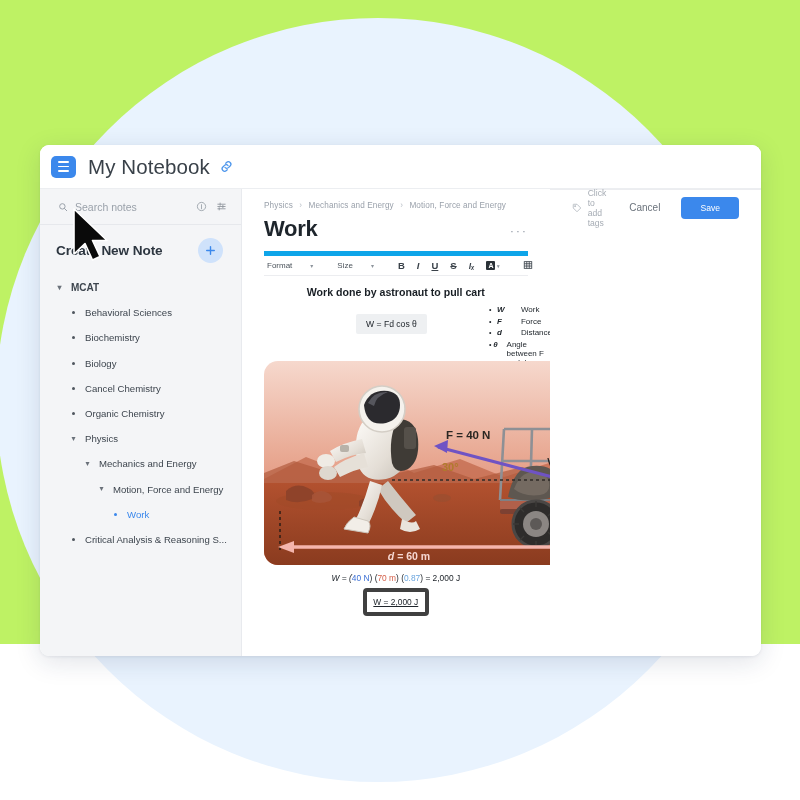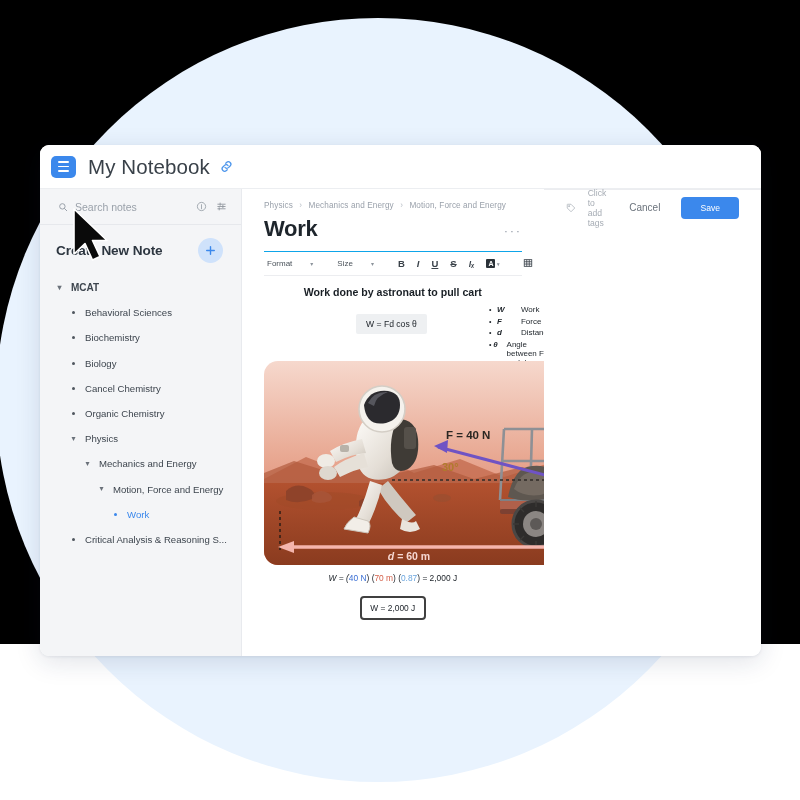--- a/index.html
+++ b/index.html
@@ -2,21 +2,21 @@
 <html><head>
 <meta charset="utf-8">
 <style>
   * { box-sizing: border-box; margin: 0; padding: 0; }
   html, body {
     width: 800px; height: 800px;
     background: #ffffff;
     font-family: "Liberation Sans", sans-serif;
     overflow: hidden;
   }
-  #stage { position: relative; width: 800px; height: 644px; background: #000000; }
+  #stage { position: relative; width: 800px; height: 644px; background: #bef264; }
 
   
   .bg-circle {
     position: absolute;
     left: -4px; top: 18px;
     width: 764px; height: 764px;
     border-radius: 50%;
     background: #e9f3fe;
   }
 
@@ -121,21 +121,21 @@
   .crumb span { cursor: pointer; }
   .crumb .sep { margin: 0 4px; color: #b9bfc7; cursor: default; }
   .title-row { display: flex; align-items: flex-start; justify-content: space-between; margin-top: 6px; }
   .note-title { font-size: 22px; font-weight: 700; color: #1e252c; letter-spacing: -.3px; }
   .kebab { color: #9aa1ab; font-size: 13px; letter-spacing: 1.6px; cursor: pointer; padding-top: 7px; }
 
   
   .toolbar {
     margin-top: 9px;
     height: 25px;
-    border-top: 1px solid #0ea5e9;
+    border-top: 5px solid #0ea5e9;
     border-bottom: 1px solid #ecedf0;
     display: flex; align-items: center; gap: 12px;
     font-size: 8px; color: #3c444c;
   }
   .tb-sel { display: flex; align-items: center; cursor: pointer; color: #4a525a; }
   .tb-sel .cap { font-size: 8px; }
   .tb-sel .car { margin-left: 18px; font-size: 6px; color: #8d949c; }
   .tb-btn {
     width: 17px; height: 17px;
     display: flex; align-items: center; justify-content: center;
@@ -160,34 +160,34 @@
   .leg-txt { }
   .it { font-style: italic; }
 
   
   .figure { margin-top: 10px; width: 418px; height: 204px; position: relative; overflow: hidden; border-radius: 14px; }
   .fig-cap { text-align: center; font-size: 8.4px; color: #20262c; margin-top: 8px; }
   .c-blue { color: #3b6fd4; }
   .c-red  { color: #d4604a; }
   .c-cyan { color: #6aa5de; }
   .res-chip {
-    margin: 13px auto 0 auto; width: 66px;
-    border: 2px solid #404040; border-radius: 4px;
+    margin: 5px auto 0 auto; width: 66px;
+    border: 4px solid #404040; border-radius: 4px;
     background: #fff; text-align: center;
-    font-size: 8.4px; color: #20262c; padding: 5px 0;
+    font-size: 8.4px; color: #20262c; padding: 5px 0; text-decoration: underline;
   }
 
   
   .footer {
     height: 36px; flex: 0 0 36px;
     border-top: 1px solid #ecedf0;
     display: flex; align-items: center;
     padding: 0 22px; gap: 6px;
   }
-  .tagzone { display: flex; align-items: center; gap: 12px; cursor: pointer; }
+  .tagzone { display: flex; align-items: center; gap: 6px; cursor: pointer; }
   .tag-ph { font-size: 8.6px; color: #a7adb5; }
   .spacer { flex: 1; }
   .btn-cancel {
     font-size: 10px; color: #6b737c; background: none; border: none;
     cursor: pointer; padding: 5px 11px; font-family: inherit;
   }
   .btn-save {
     font-size: 8.6px; color: #fff; background: #3b88ec;
     border: none; border-radius: 4px; cursor: pointer;
     padding: 6px 19px; font-family: inherit; margin-left: 4px;

